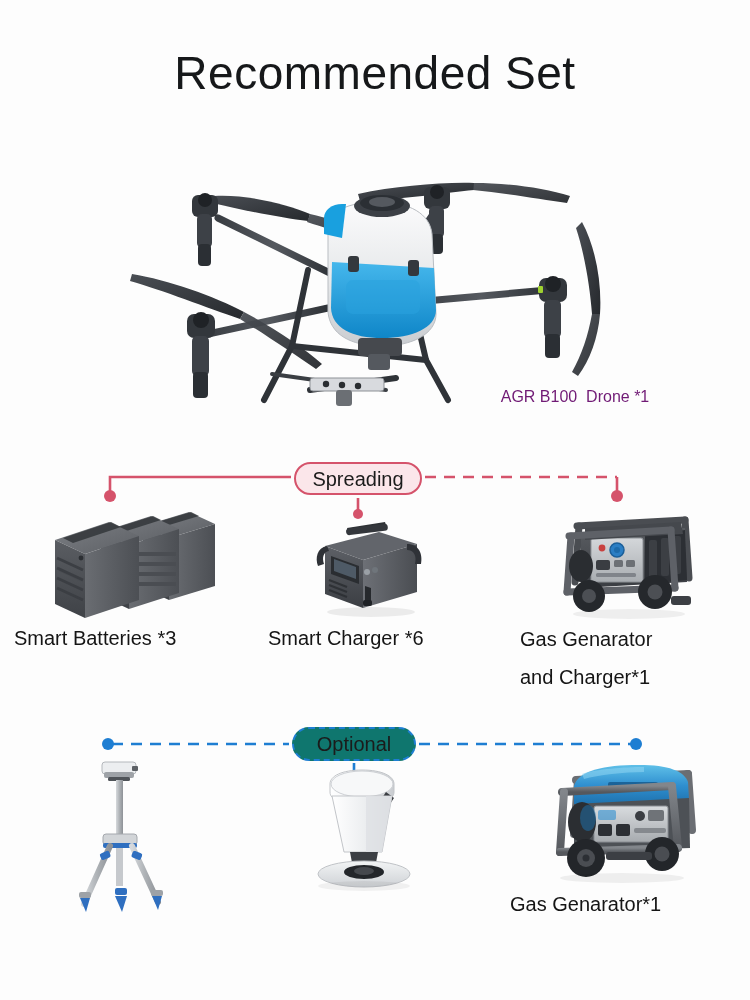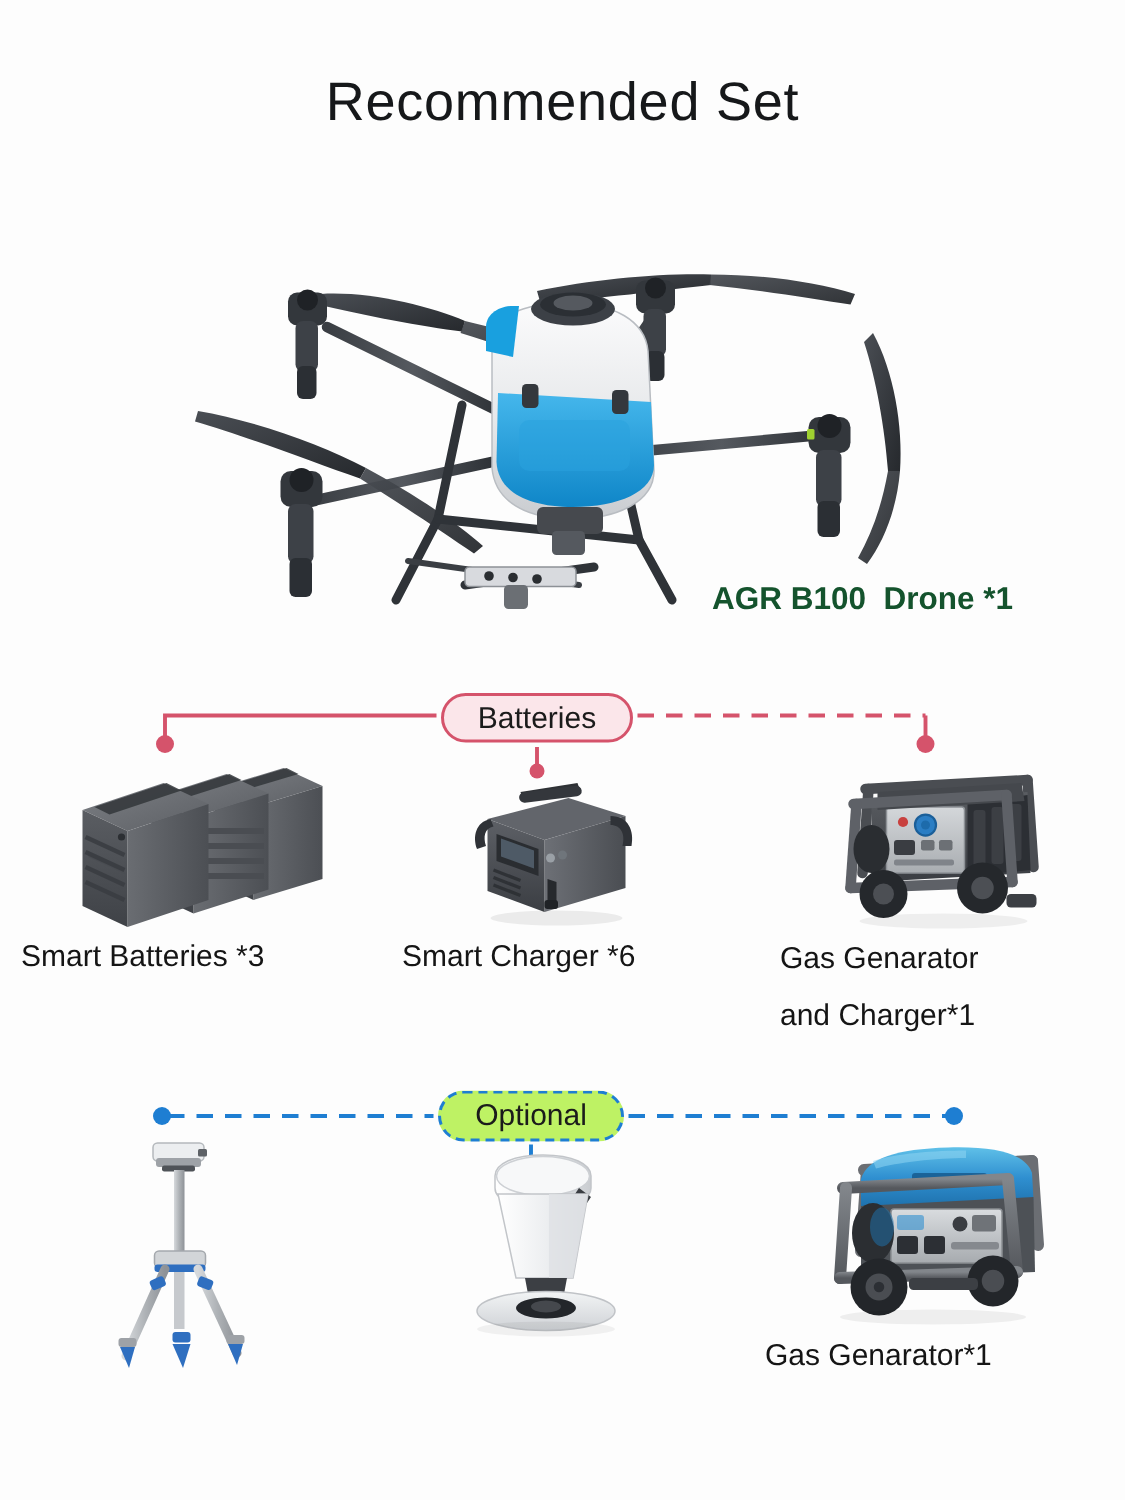--- a/index.html
+++ b/index.html
@@ -21,21 +21,21 @@
     background: #fdfdfd;
   }
 
   
   .page-title {
     position: absolute;
     top: 48px;
     left: 0;
     width: 750px;
     text-align: center;
-    font-size: 36px;
+    font-size: 46px;
     font-weight: 400;
     letter-spacing: 0.5px;
     color: #16181a;
     line-height: 1.1;
   }
 
   
   .hero {
     position: absolute;
     top: 138px;
@@ -44,23 +44,23 @@
     height: 285px;
   }
   .hero svg { display: block; width: 100%; height: 100%; }
 
   .hero-caption {
     position: absolute;
     top: 388px;
     left: 430px;
     width: 290px;
     text-align: center;
-    font-size: 21px;
-    font-weight: 700;
-    color: #14532d;
+    font-size: 16px;
+    font-weight: 400;
+    color: #701a75;
     white-space: pre;
   }
 
   
   .connectors {
     position: absolute;
     inset: 0;
     pointer-events: none;
   }
   .connectors svg { display: block; width: 750px; height: 1000px; }
@@ -83,21 +83,21 @@
     width: 128px;
     height: 33px;
     background: #fbe6ea;
     border: 2.4px solid #d5536b;
   }
   .badge-optional {
     top: 727px;
     left: 292px;
     width: 124px;
     height: 34px;
-    background: #bef264;
+    background: #0f766e;
     border: 2.4px dashed #1e7ed2;
   }
 
   
   .cell {
     position: absolute;
     box-sizing: border-box;
   }
   .cell-art {
     width: 100%;
@@ -276,21 +276,21 @@
       <g stroke="#1e7ed2" stroke-width="2.6" fill="none">
         <path d="M112,744 L289,744" stroke-dasharray="11 8"></path>
         <path d="M419,744 L632,744" stroke-dasharray="11 8"></path>
         <path d="M354,763 L354,776"></path>
       </g>
       <circle cx="108" cy="744" r="6" fill="#1e7ed2"></circle>
       <circle cx="636" cy="744" r="6" fill="#1e7ed2"></circle>
     </svg>
   </div>
 
-  <div class="badge badge-necessary">Batteries</div>
+  <div class="badge badge-necessary">Spreading</div>
   <div class="badge badge-optional">Optional</div>
 
   <div class="cell cell-batteries">
     <div class="cell-art">
       <svg width="186" height="120" viewBox="0 0 186 120" xmlns="http://www.w3.org/2000/svg">
         <defs>
           <linearGradient id="batTop" x1="0" y1="0" x2="1" y2="1">
             <stop offset="0" stop-color="#7c7f84"></stop>
             <stop offset="1" stop-color="#5d6065"></stop>
           </linearGradient>

